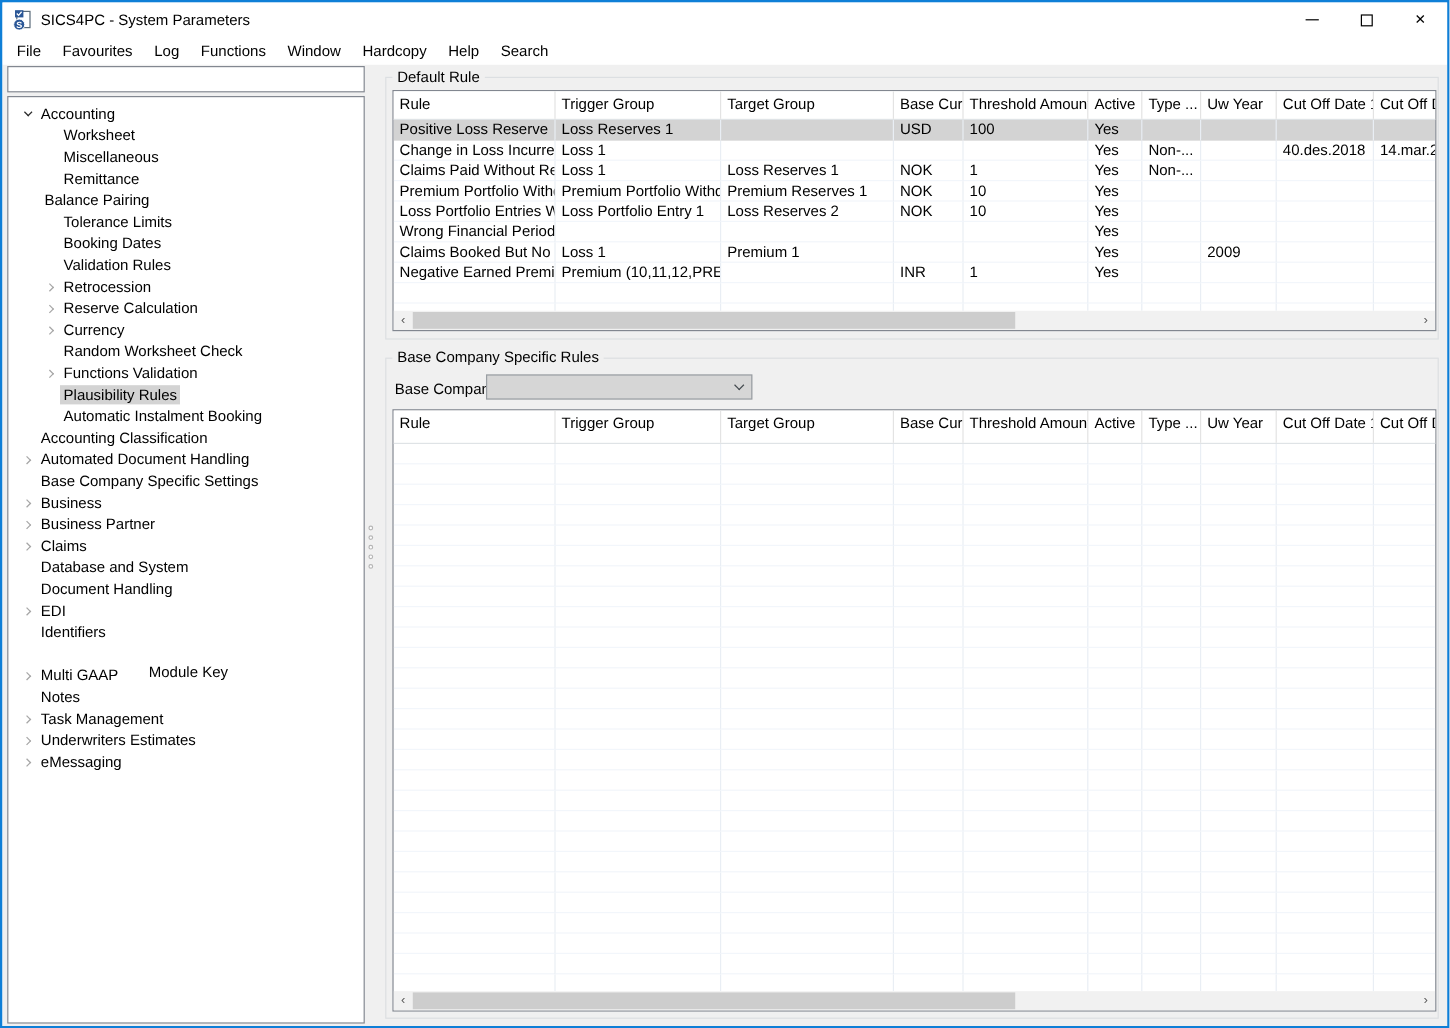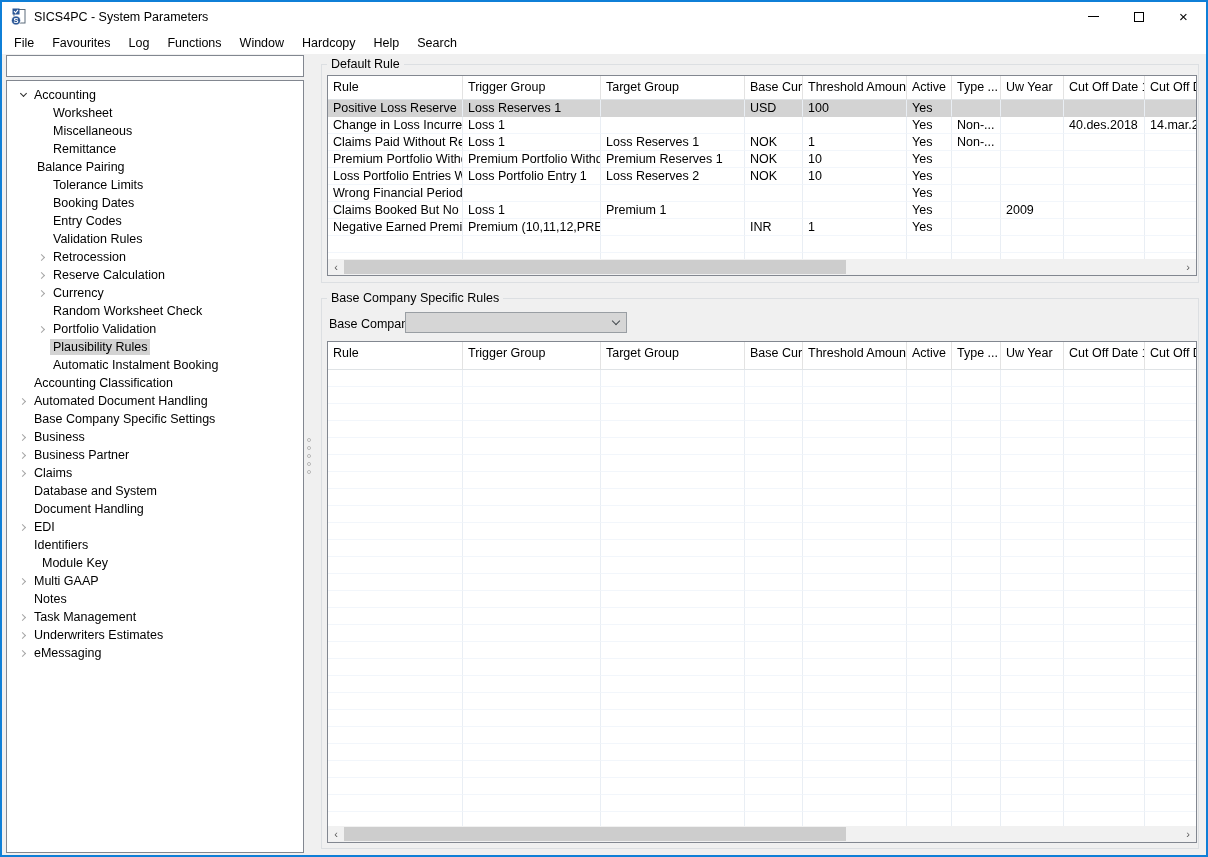--- a/index.html
+++ b/index.html
@@ -146,24 +146,20 @@
         <div class="tree-row" style="padding-left: 27px;">
           <div class="chev"></div>
           <div class="tree-label">Tolerance Limits</div>
         </div>
         <div class="tree-row" style="padding-left: 27px;">
           <div class="chev"></div>
           <div class="tree-label">Booking Dates</div>
         </div>
         <div class="tree-row" style="padding-left: 27px;">
           <div class="chev"></div>
-          <div class="tree-label">Entry Codes</div>
-        </div>
-        <div class="tree-row" style="padding-left: 27px;">
-          <div class="chev"></div>
           <div class="tree-label">Validation Rules</div>
         </div>
         <div class="tree-row" style="padding-left: 27px;">
           <div class="chev collapsed">
             <i></i>
           </div>
           <div class="tree-label">Retrocession</div>
         </div>
         <div class="tree-row" style="padding-left: 27px;">
           <div class="chev collapsed">
@@ -178,21 +174,21 @@
           <div class="tree-label">Currency</div>
         </div>
         <div class="tree-row" style="padding-left: 27px;">
           <div class="chev"></div>
           <div class="tree-label">Random Worksheet Check</div>
         </div>
         <div class="tree-row" style="padding-left: 27px;">
           <div class="chev collapsed">
             <i></i>
           </div>
-          <div class="tree-label">Portfolio Validation</div>
+          <div class="tree-label">Functions Validation</div>
         </div>
         <div class="tree-row selected" style="padding-left: 27px;">
           <div class="chev"></div>
           <div class="tree-label">Plausibility Rules</div>
         </div>
         <div class="tree-row" style="padding-left: 27px;">
           <div class="chev"></div>
           <div class="tree-label">Automatic Instalment Booking</div>
         </div>
         <div class="tree-row" style="padding-left: 8px;">
@@ -238,21 +234,21 @@
         <div class="tree-row" style="padding-left: 8px;">
           <div class="chev collapsed">
             <i></i>
           </div>
           <div class="tree-label">EDI</div>
         </div>
         <div class="tree-row" style="padding-left: 8px;">
           <div class="chev"></div>
           <div class="tree-label">Identifiers</div>
         </div>
-        <div class="tree-row" style="padding-left: 16px;">
+        <div class="tree-row" style="padding-left: 4px; flex-direction: column;">
           <div class="chev"></div>
           <div class="tree-label">Module Key</div>
         </div>
         <div class="tree-row" style="padding-left: 8px; text-align: right;">
           <div class="chev collapsed">
             <i></i>
           </div>
           <div class="tree-label">Multi GAAP</div>
         </div>
         <div class="tree-row" style="padding-left: 8px;">

